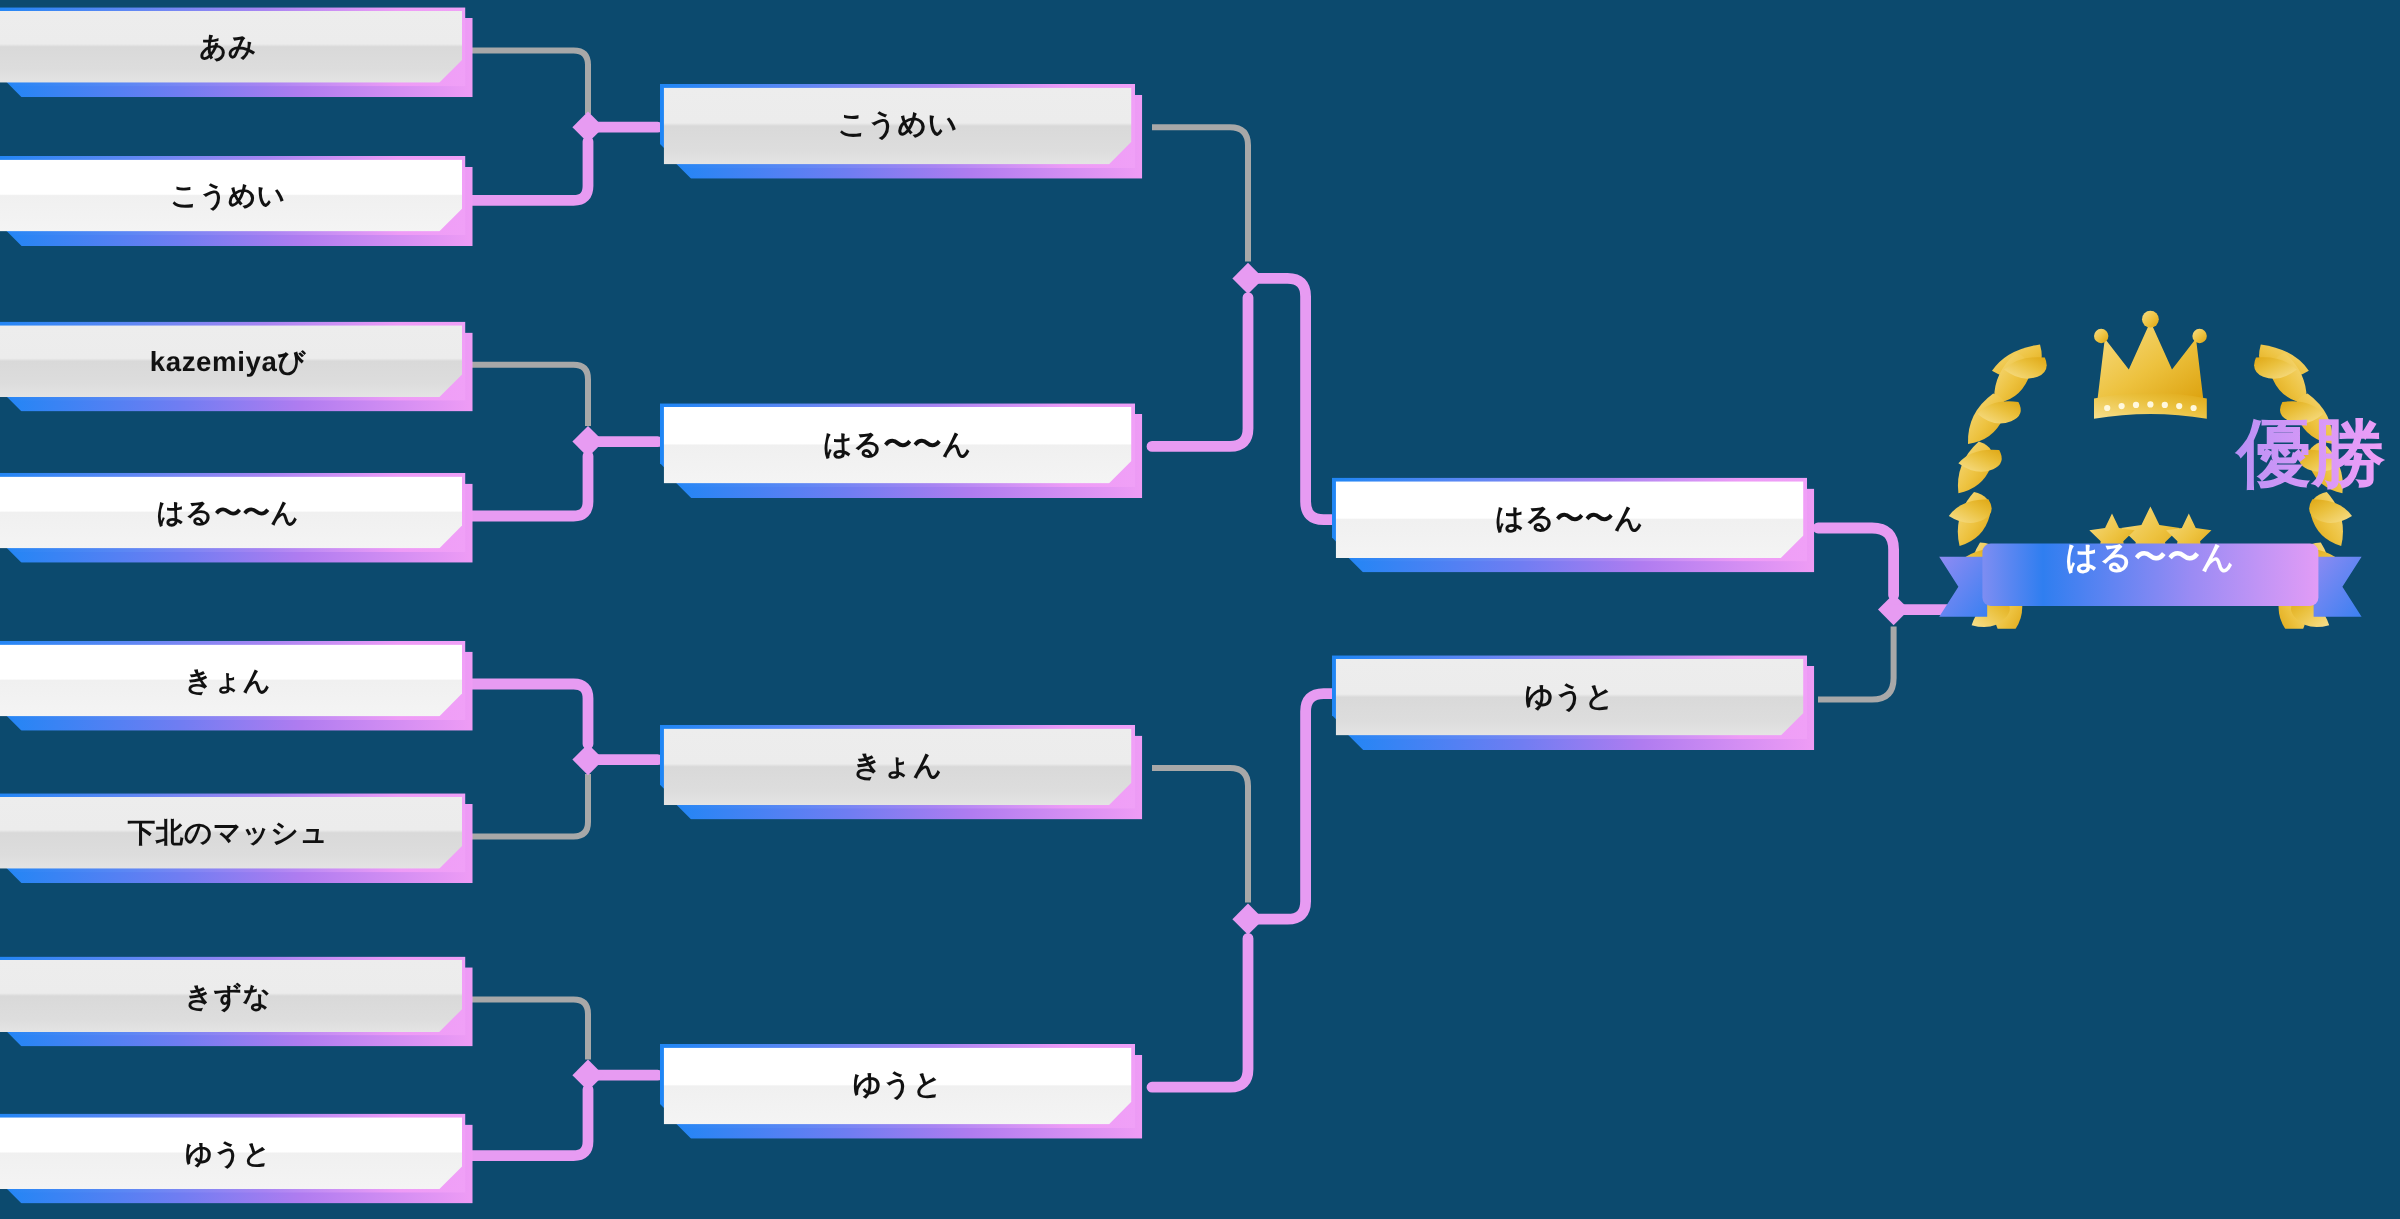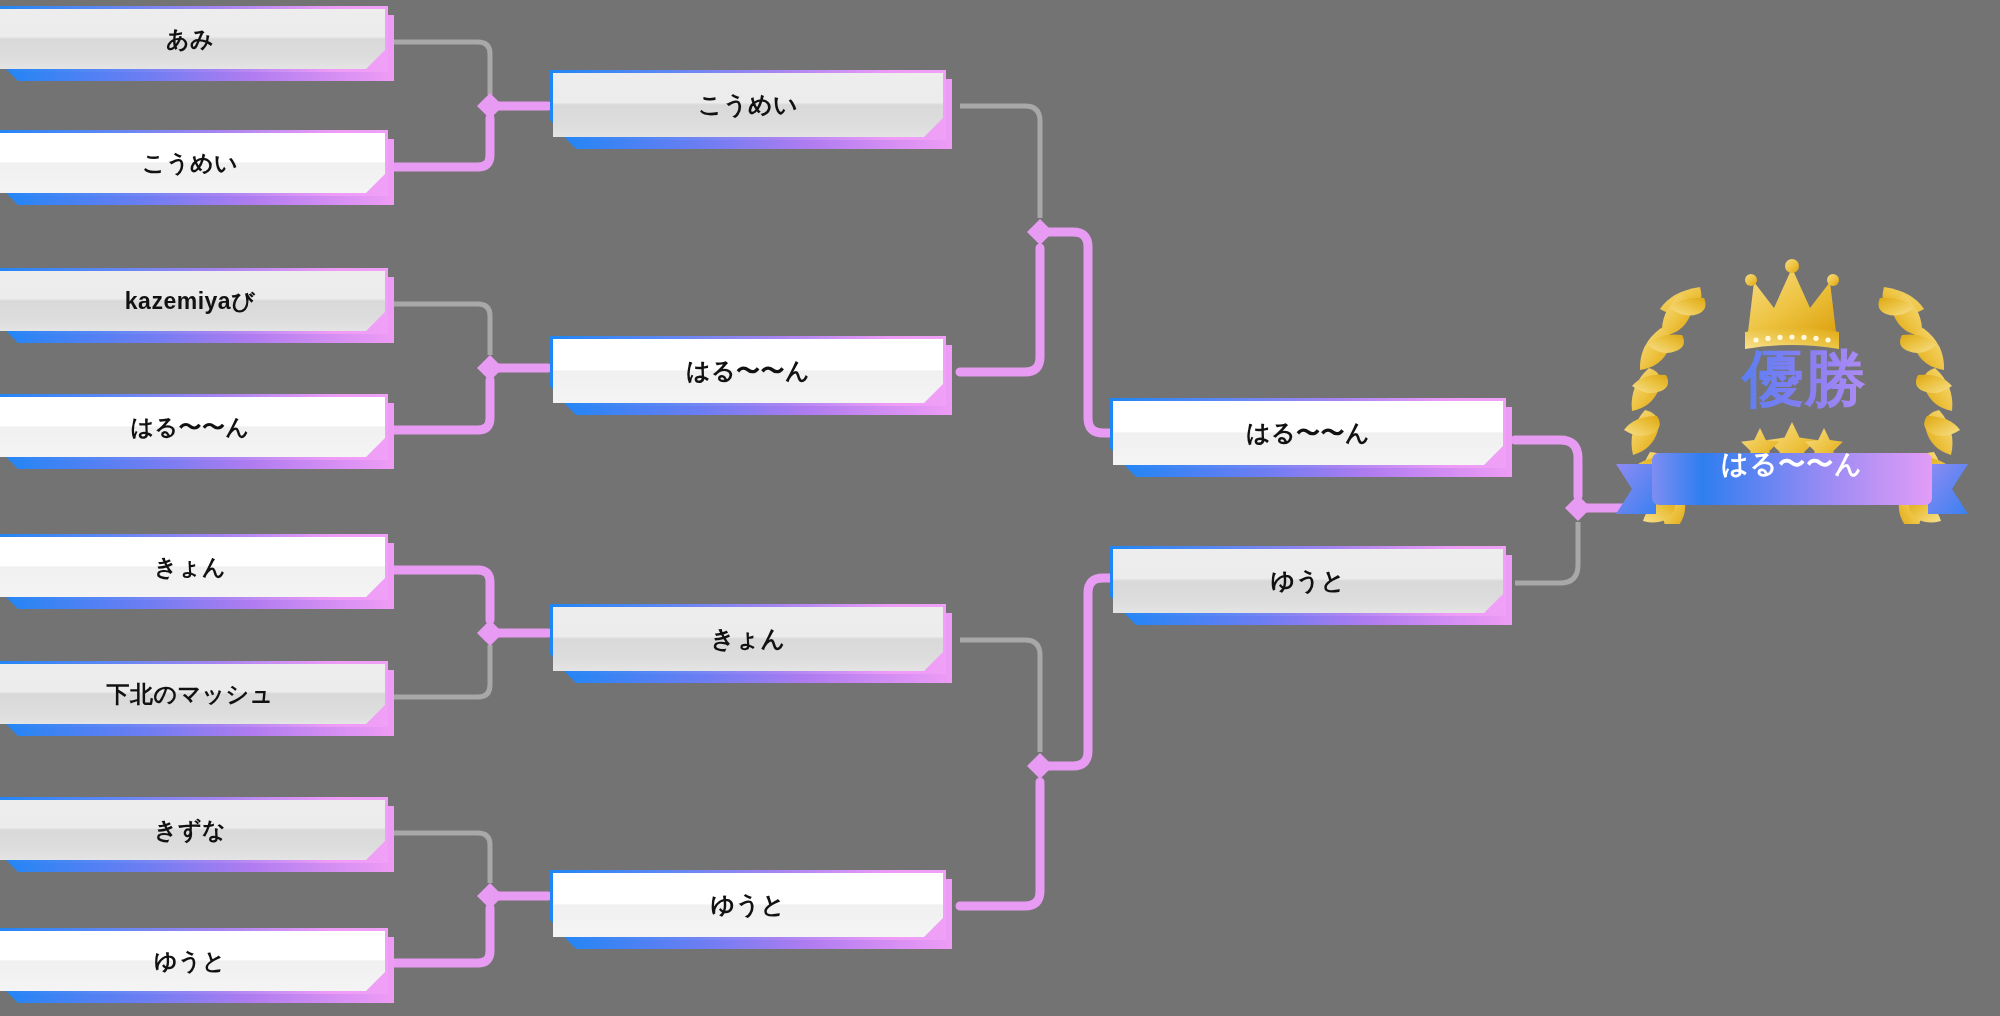--- a/index.html
+++ b/index.html
@@ -3,21 +3,21 @@
 <meta charset="utf-8">
 <title>Tournament Bracket</title>
 <style>
   html,body{margin:0;padding:0;background:#ffffff;}
   body{font-family:"Liberation Sans","DejaVu Sans",sans-serif;}
 
   #stage{
     position:relative;
     width:2000px;
     height:1016px;
-    background:#737373;
+    background:#0c4a6e;
     overflow:hidden;
   }
 
   
   #wires{
     position:absolute; left:0; top:0;
     width:2000px; height:1016px;
     pointer-events:none;
   }
 
@@ -72,23 +72,23 @@
   
   #champion{
     position:absolute;
     left:1596px; top:256px;
     width:392px; height:268px;
   }
   #champion svg{display:block;}
 
   .chmp-text{
     position:absolute;
-    left:12px; top:92px;
+    left:0; top:92px;
     width:392px;
-    text-align:center;
+    text-align:right;
     font-size:62px;
     font-weight:700;
     line-height:1;
     background:linear-gradient(90deg,#1f7df0 0%,#2f7ef0 18%,#8a7ff3 52%,#c594f6 74%,#ee9ef7 100%);
     -webkit-background-clip:text;
     background-clip:text;
     color:transparent;
     -webkit-text-fill-color:transparent;
   }
   .banner-text{

